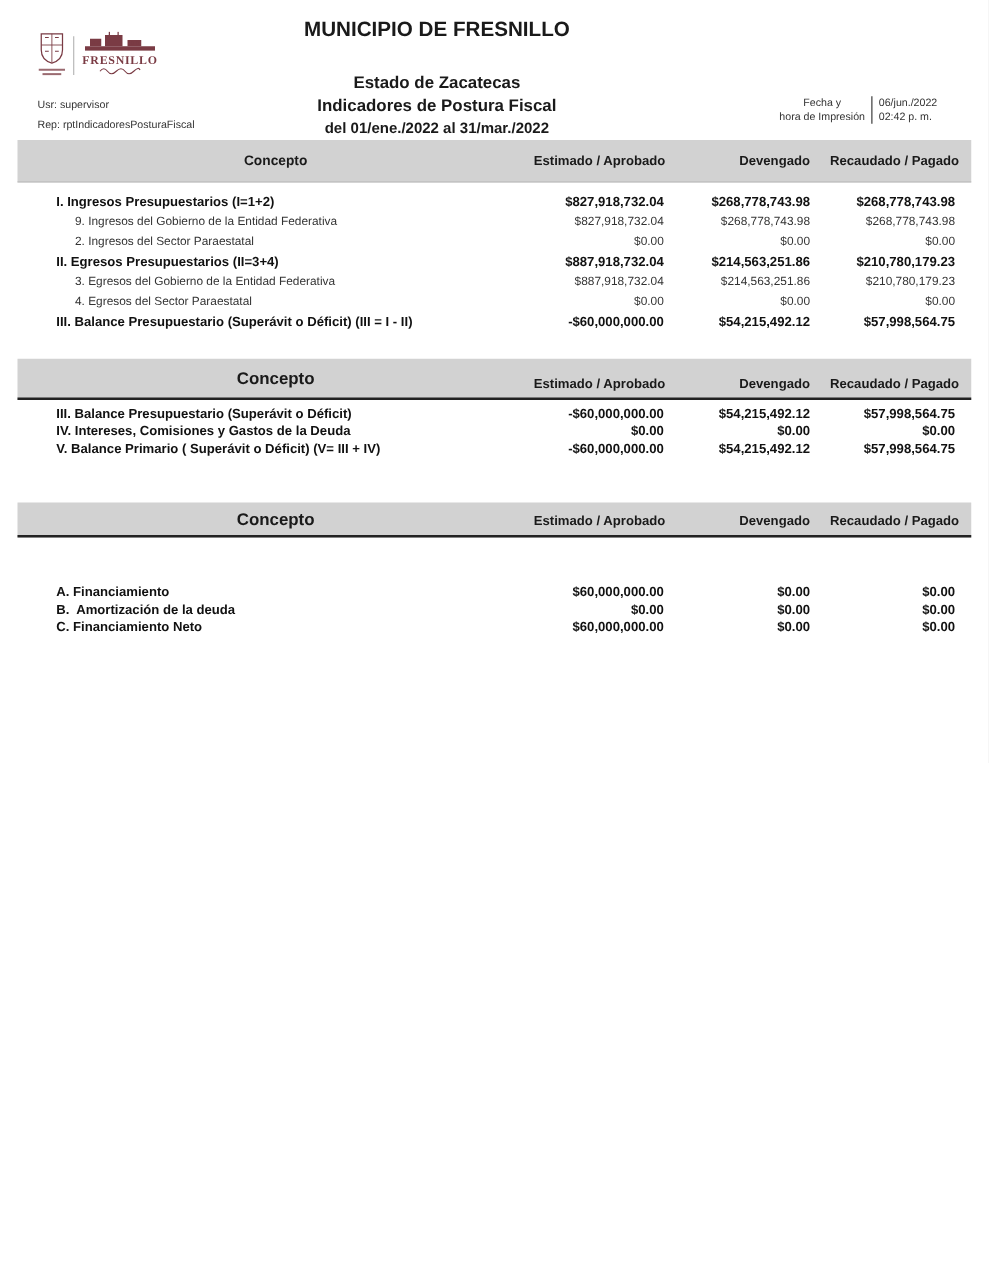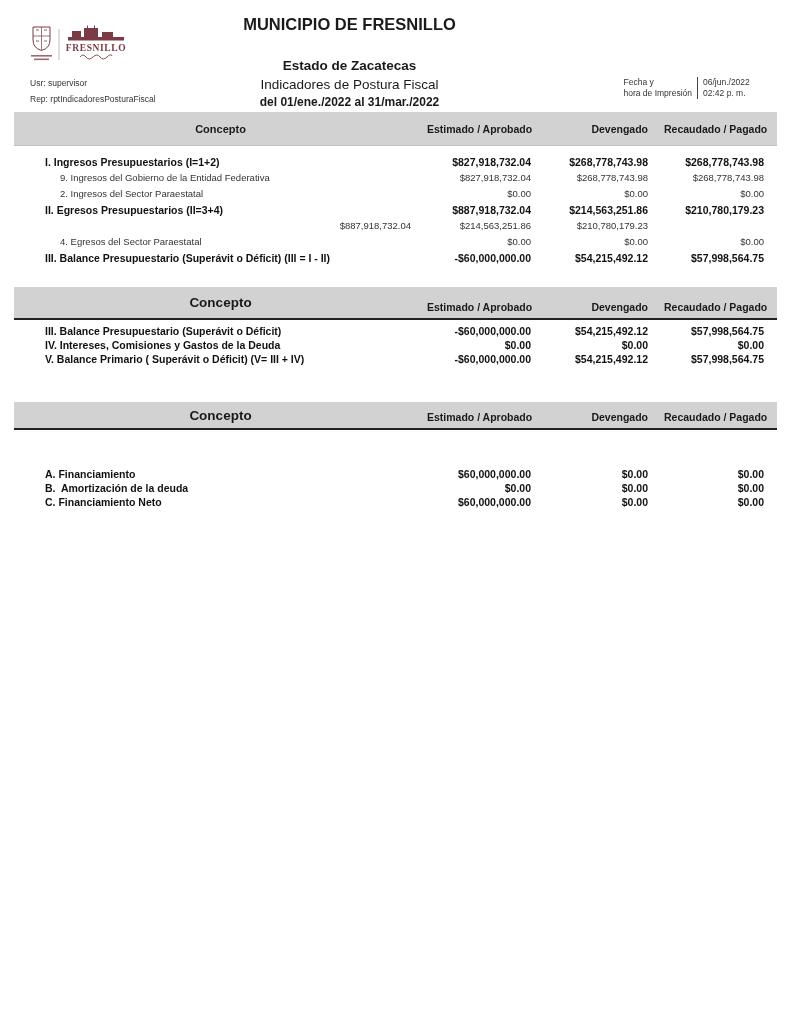--- a/index.html
+++ b/index.html
@@ -10,29 +10,29 @@
     font-family:"Liberation Sans", sans-serif;
     color:#1a1a1a;
     overflow:hidden;
     margin:0 auto;
   }
   
   .logo{position:absolute;left:28px;top:24px;width:110px;height:46px;}
   .title-block{position:absolute;top:14px;left:0;width:699px;text-align:center;}
   .title-block .t1{font-size:16.5px;font-weight:bold;line-height:20px;}
   .title-block .t2{font-size:13.5px;font-weight:bold;line-height:18px;margin-top:23px;}
-  .title-block .t3{font-size:13.5px;font-weight:normal;line-height:19px;}
+  .title-block .t3{font-size:13.5px;font-weight:bold;line-height:19px;}
   .title-block .t4{font-size:12px;font-weight:bold;line-height:17px;}
   .title-block .t5{font-size:11px;font-weight:normal;line-height:15px;color:#333;}
   .user-info{position:absolute;left:30px;top:75px;font-size:8.5px;color:#333;line-height:16px;}
   .print-info{
     position:absolute;right:30px;top:77px;
     display:flex;align-items:stretch;font-size:8.5px;color:#333;line-height:11px;
   }
-  .print-info .pi-label{text-align:left;padding-right:5px;}
+  .print-info .pi-label{text-align:center;padding-right:5px;}
   .print-info .pi-divider{width:1px;background:#444;}
   .print-info .pi-values{text-align:left;padding-left:5px;min-width:58px;}
   
   .fiscal-table{position:absolute;left:14px;width:763px;}
   .t-one{top:112px;}
   .t-two{top:287px;}
   .t-three{top:402px;}
   .thead{
     display:grid;
     grid-template-columns:397px 120px 117px 116px;
@@ -151,20 +151,21 @@
           <span class="cell num">$0.00</span>
           <span class="cell num">$0.00</span>
         </div>
         <div class="trow bold">
           <span class="cell label">II. Egresos Presupuestarios (II=3+4)</span>
           <span class="cell num">$887,918,732.04</span>
           <span class="cell num">$214,563,251.86</span>
           <span class="cell num">$210,780,179.23</span>
         </div>
         <div class="trow indent">
+          <span class="cell label">3. Egresos del Gobierno de la Entidad Federativa</span>
           <span class="cell num">$887,918,732.04</span>
           <span class="cell num">$214,563,251.86</span>
           <span class="cell num">$210,780,179.23</span>
         </div>
         <div class="trow indent">
           <span class="cell label">4. Egresos del Sector Paraestatal</span>
           <span class="cell num">$0.00</span>
           <span class="cell num">$0.00</span>
           <span class="cell num">$0.00</span>
         </div>

